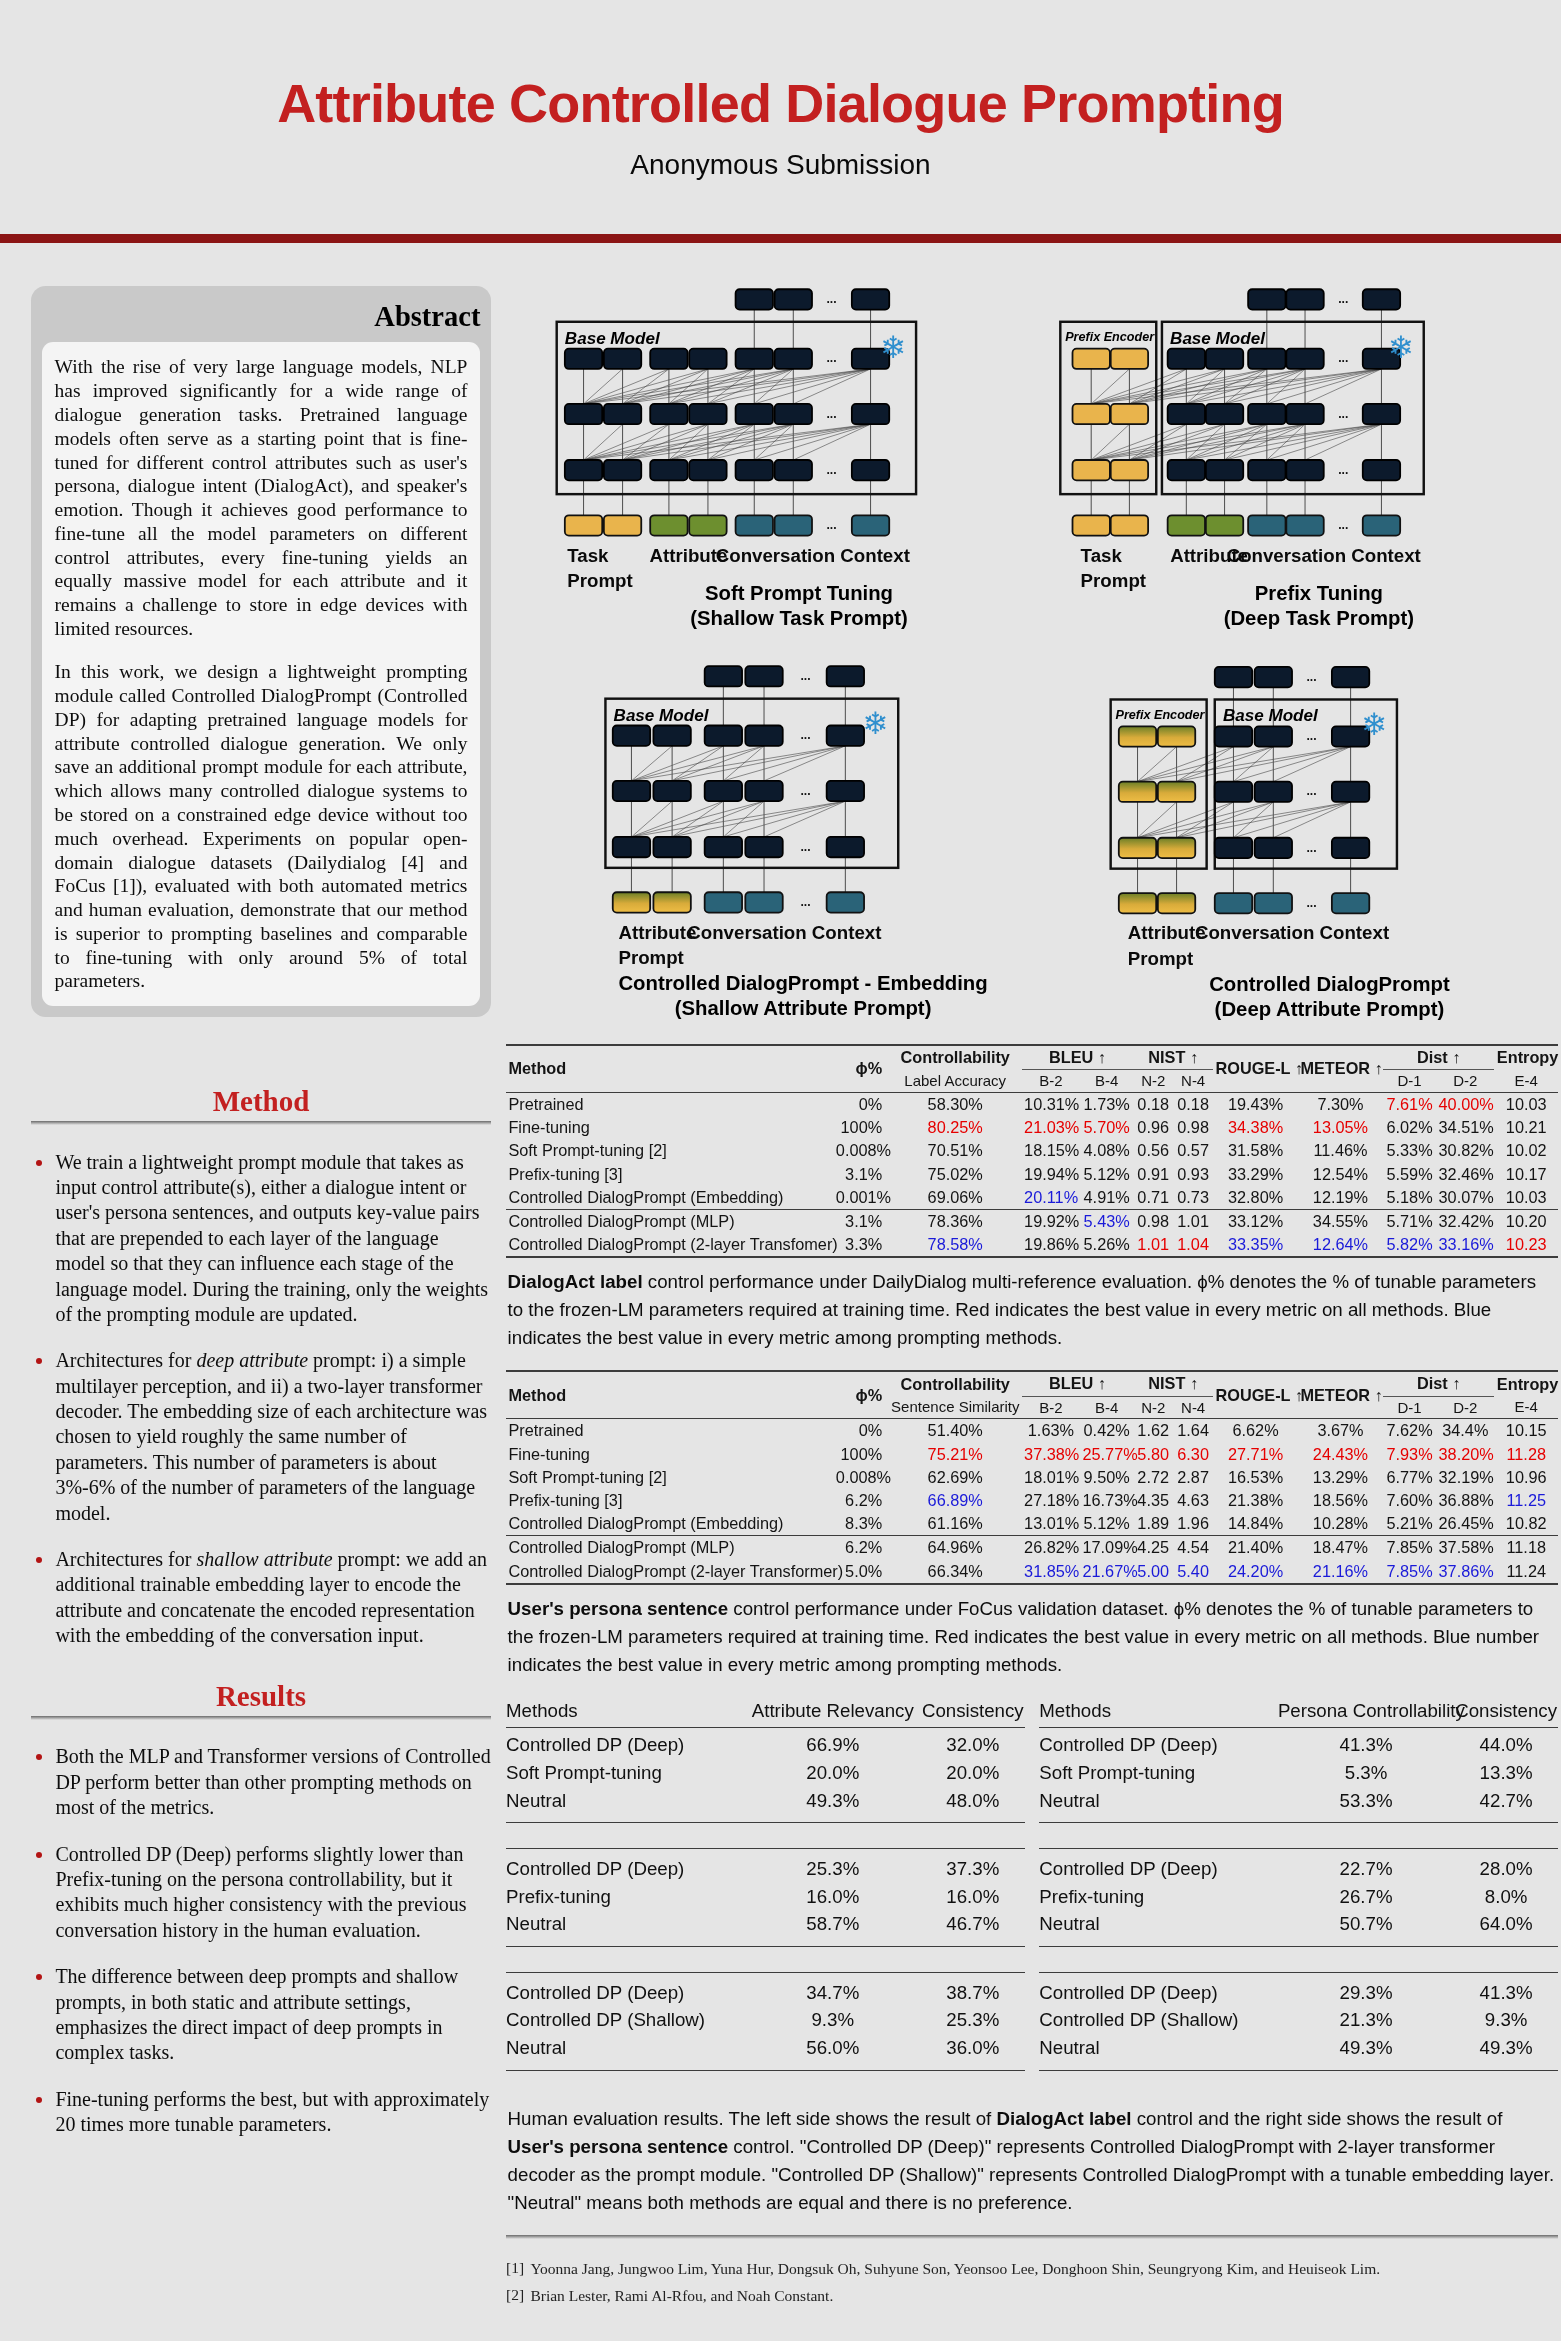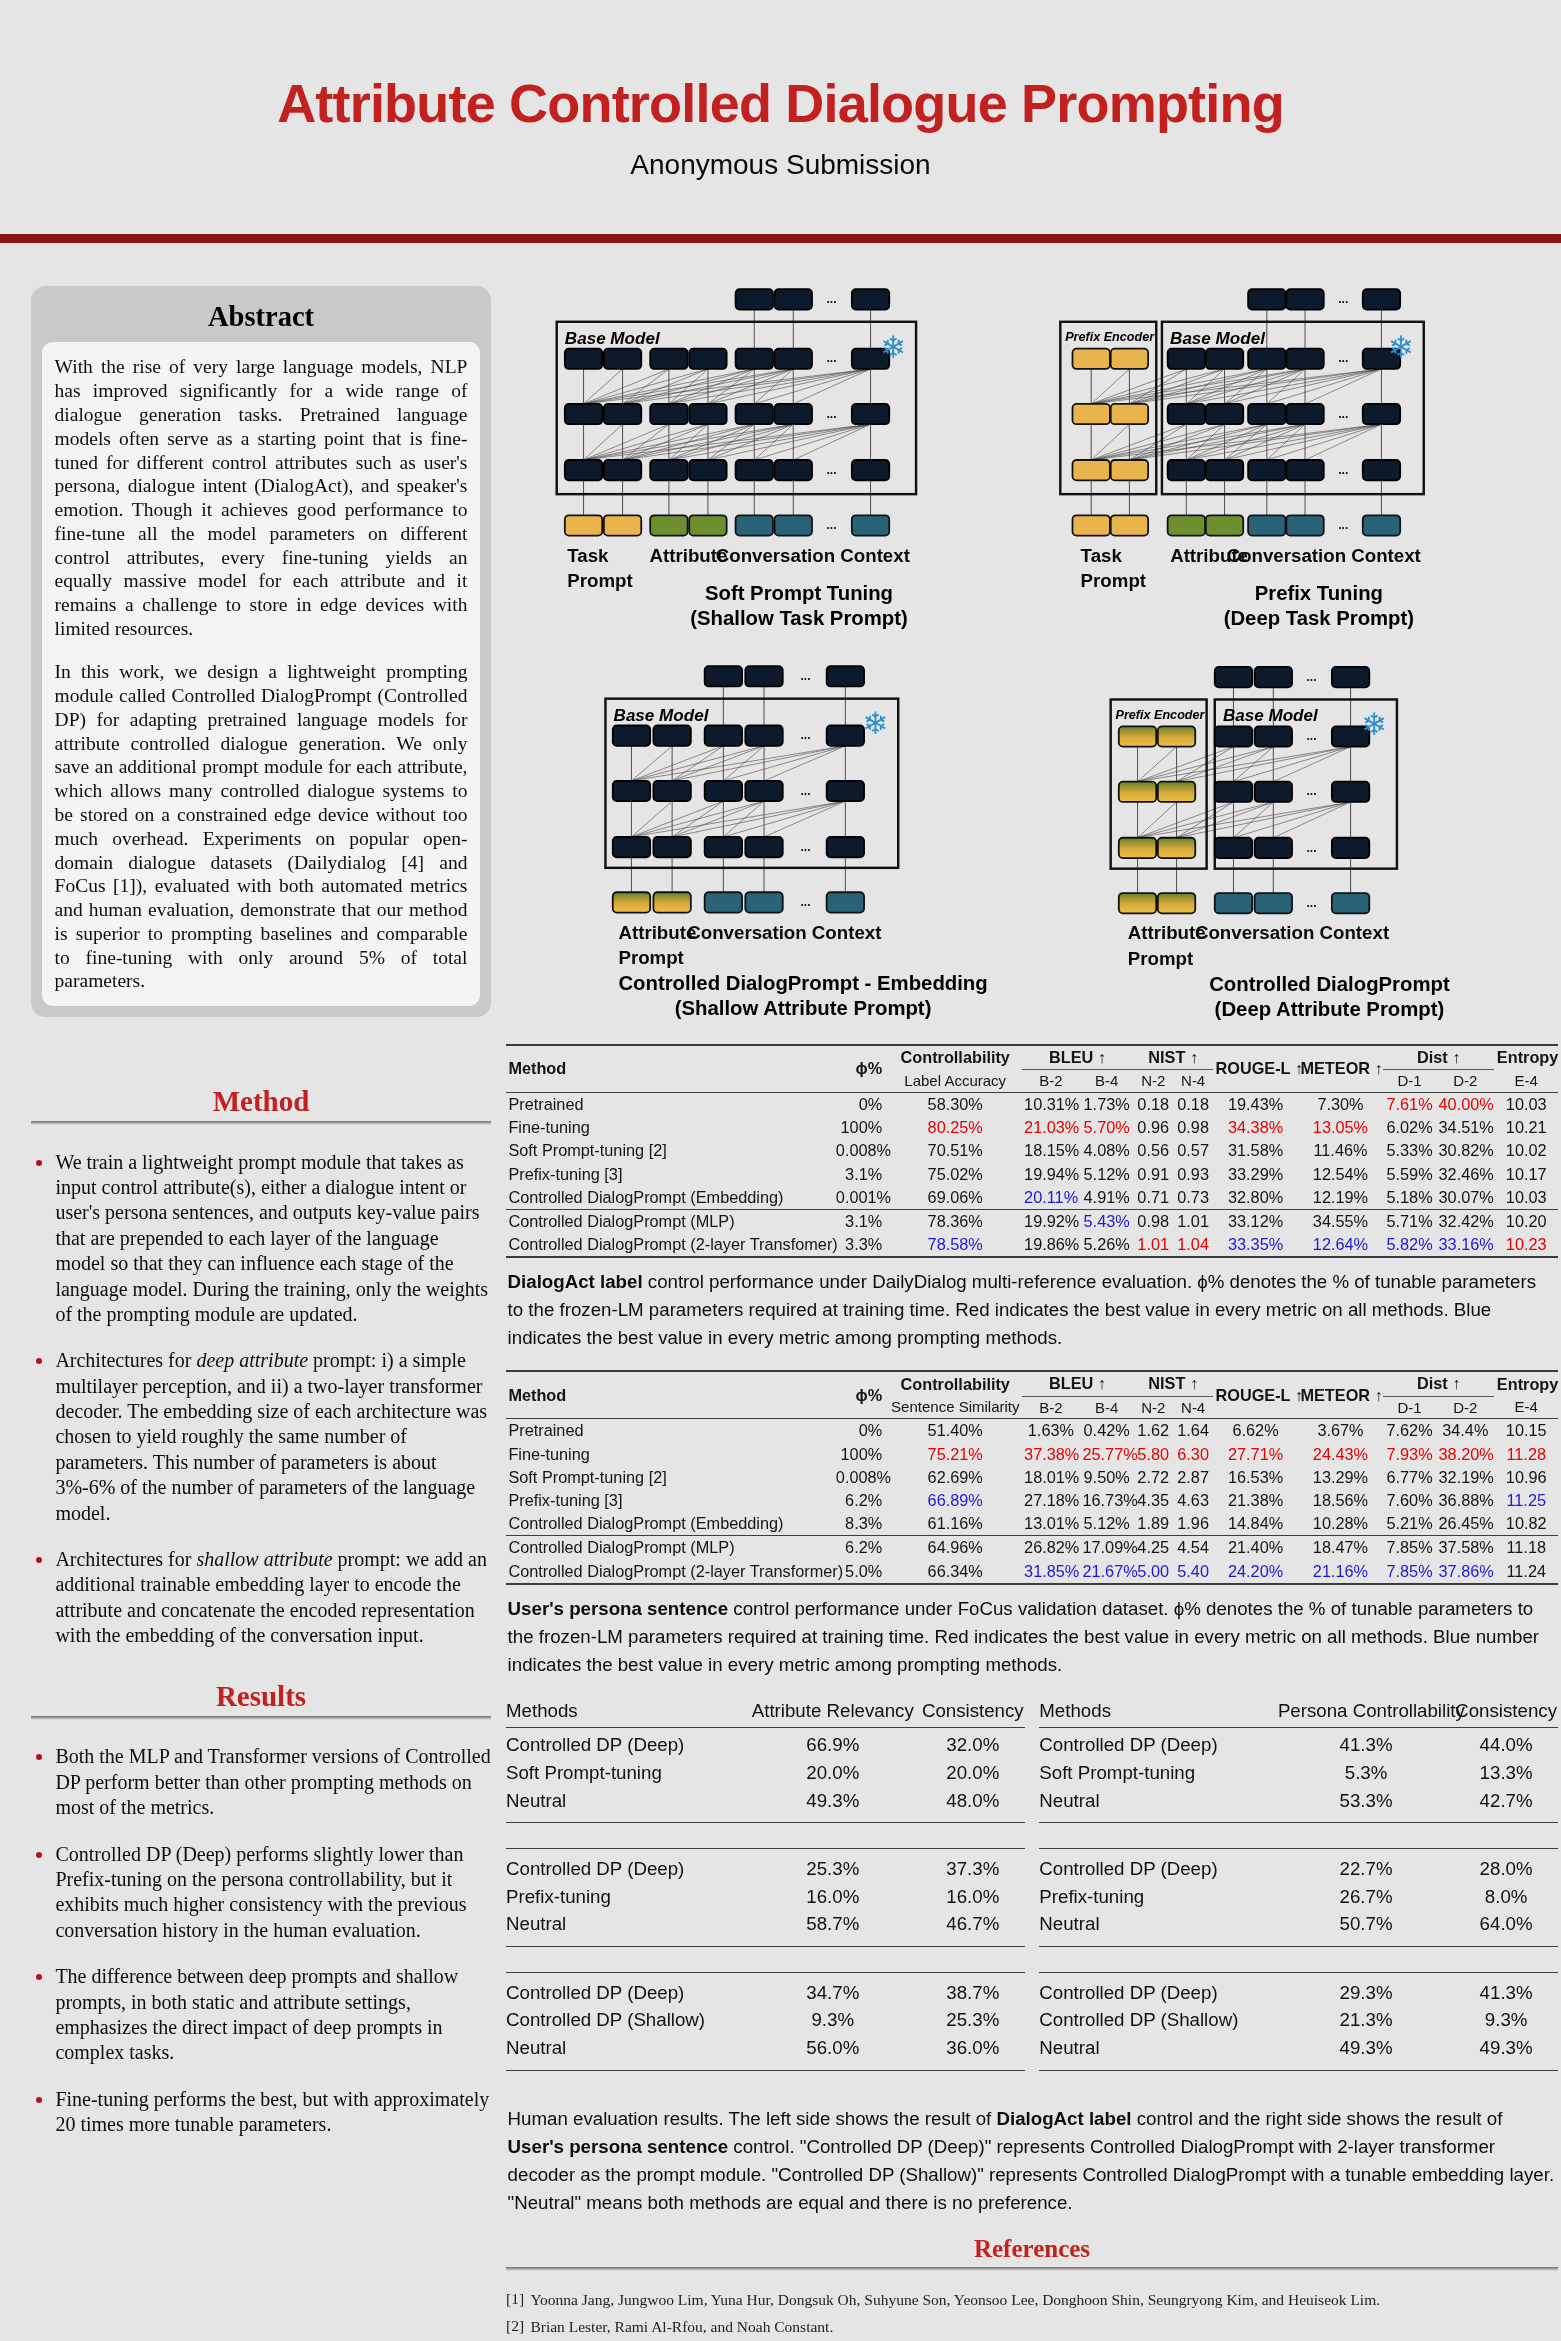--- a/index.html
+++ b/index.html
@@ -4,21 +4,21 @@
 <style>
   html,body{margin:0;padding:0;background:#fff;}
   .page{position:relative;width:1561px;height:2342px;background:#e5e5e5;overflow:hidden;font-family:"Liberation Sans",sans-serif;color:#111;}
   .title{position:absolute;top:36px;left:0;width:100%;text-align:center;font-size:54px;font-weight:700;letter-spacing:-0.8px;color:var(--accent,#c42020);}
   .subtitle{position:absolute;top:149px;left:0;width:100%;text-align:center;font-size:28px;color:#0a0a0a;}
   .bar{position:absolute;top:234px;left:0;width:100%;height:9px;background:var(--bar,#8b1414);}
   .left{position:absolute;left:31px;top:286px;width:460px;}
   .right{position:absolute;left:506px;top:273px;width:1052px;}
   
   .abs{background:#c9c9c9;border-radius:14.6px;padding:6.5px 10.6px 10.6px;}
-  .abs-title{font-family:"Liberation Serif",serif;font-size:28.5px;font-weight:700;text-align:center;padding:8.1px 0 9.8px;color:#000;}
+  .abs-title{font-family:"Liberation Serif",serif;font-size:28.5px;font-weight:700;text-align:right;padding:8.1px 0 9.8px;color:#000;}
   .abs-in{background:#f4f4f4;border-radius:11px;padding:13px 13px;font-family:"Liberation Serif",serif;font-size:19.5px;line-height:1.22;text-align:justify;color:#0d0d0d;}
   .abs-in p{margin:0;}
   .abs-in p + p{margin-top:19.5px;}
   
   .sec{margin:68px 0 0;text-align:center;font-family:"Liberation Serif",serif;font-size:29px;font-weight:700;color:var(--accent,#c42020);}
   .sec.tight{margin-top:31px;}
   .rule{height:4.1px;margin-top:3.3px;background:linear-gradient(to bottom,#6b6b6b,rgba(120,120,120,0));}
   ul.bul{margin:24.4px 0 0;padding-left:24.4px;font-family:"Liberation Serif",serif;font-size:20px;line-height:1.27;color:#0d0d0d;}
   ul.bul li{margin-bottom:21px;}
   ul.bul li::marker{color:#b31414;}
@@ -927,21 +927,20 @@
             </div>
             <div class="hrow">
               <span class="c1">Neutral</span>
               <span class="c2">49.3%</span>
               <span class="c3">49.3%</span>
             </div>
           </div>
         </div>
       </div>
     <p class="caption" id="caption3"><span>Human evaluation results. The left side shows the result of </span><span class="bold" style="font-weight: 700;">DialogAct label</span><span> control and the right side shows the result of </span><span class="bold" style="font-weight: 700;">User's persona sentence</span><span> control. "Controlled DP (Deep)" represents Controlled DialogPrompt with 2-layer transformer decoder as the prompt module. "Controlled DP (Shallow)" represents Controlled DialogPrompt with a tunable embedding layer. "Neutral" means both methods are equal and there is no preference.</span></p>
-    <h2 class="refs-head">References</h2>
     <div class="rule"></div>
     <div id="refs">
         <div class="ref">
           <span class="rnum">[1]</span>
           <div class="rbody">
             <div class="rline"><span>Yoonna Jang, Jungwoo Lim, Yuna Hur, Dongsuk Oh, Suhyune Son, Yeonsoo Lee, Donghoon Shin, Seungryong Kim, and Heuiseok Lim.</span></div>
           </div>
         </div>
         <div class="ref">
           <span class="rnum">[2]</span>

